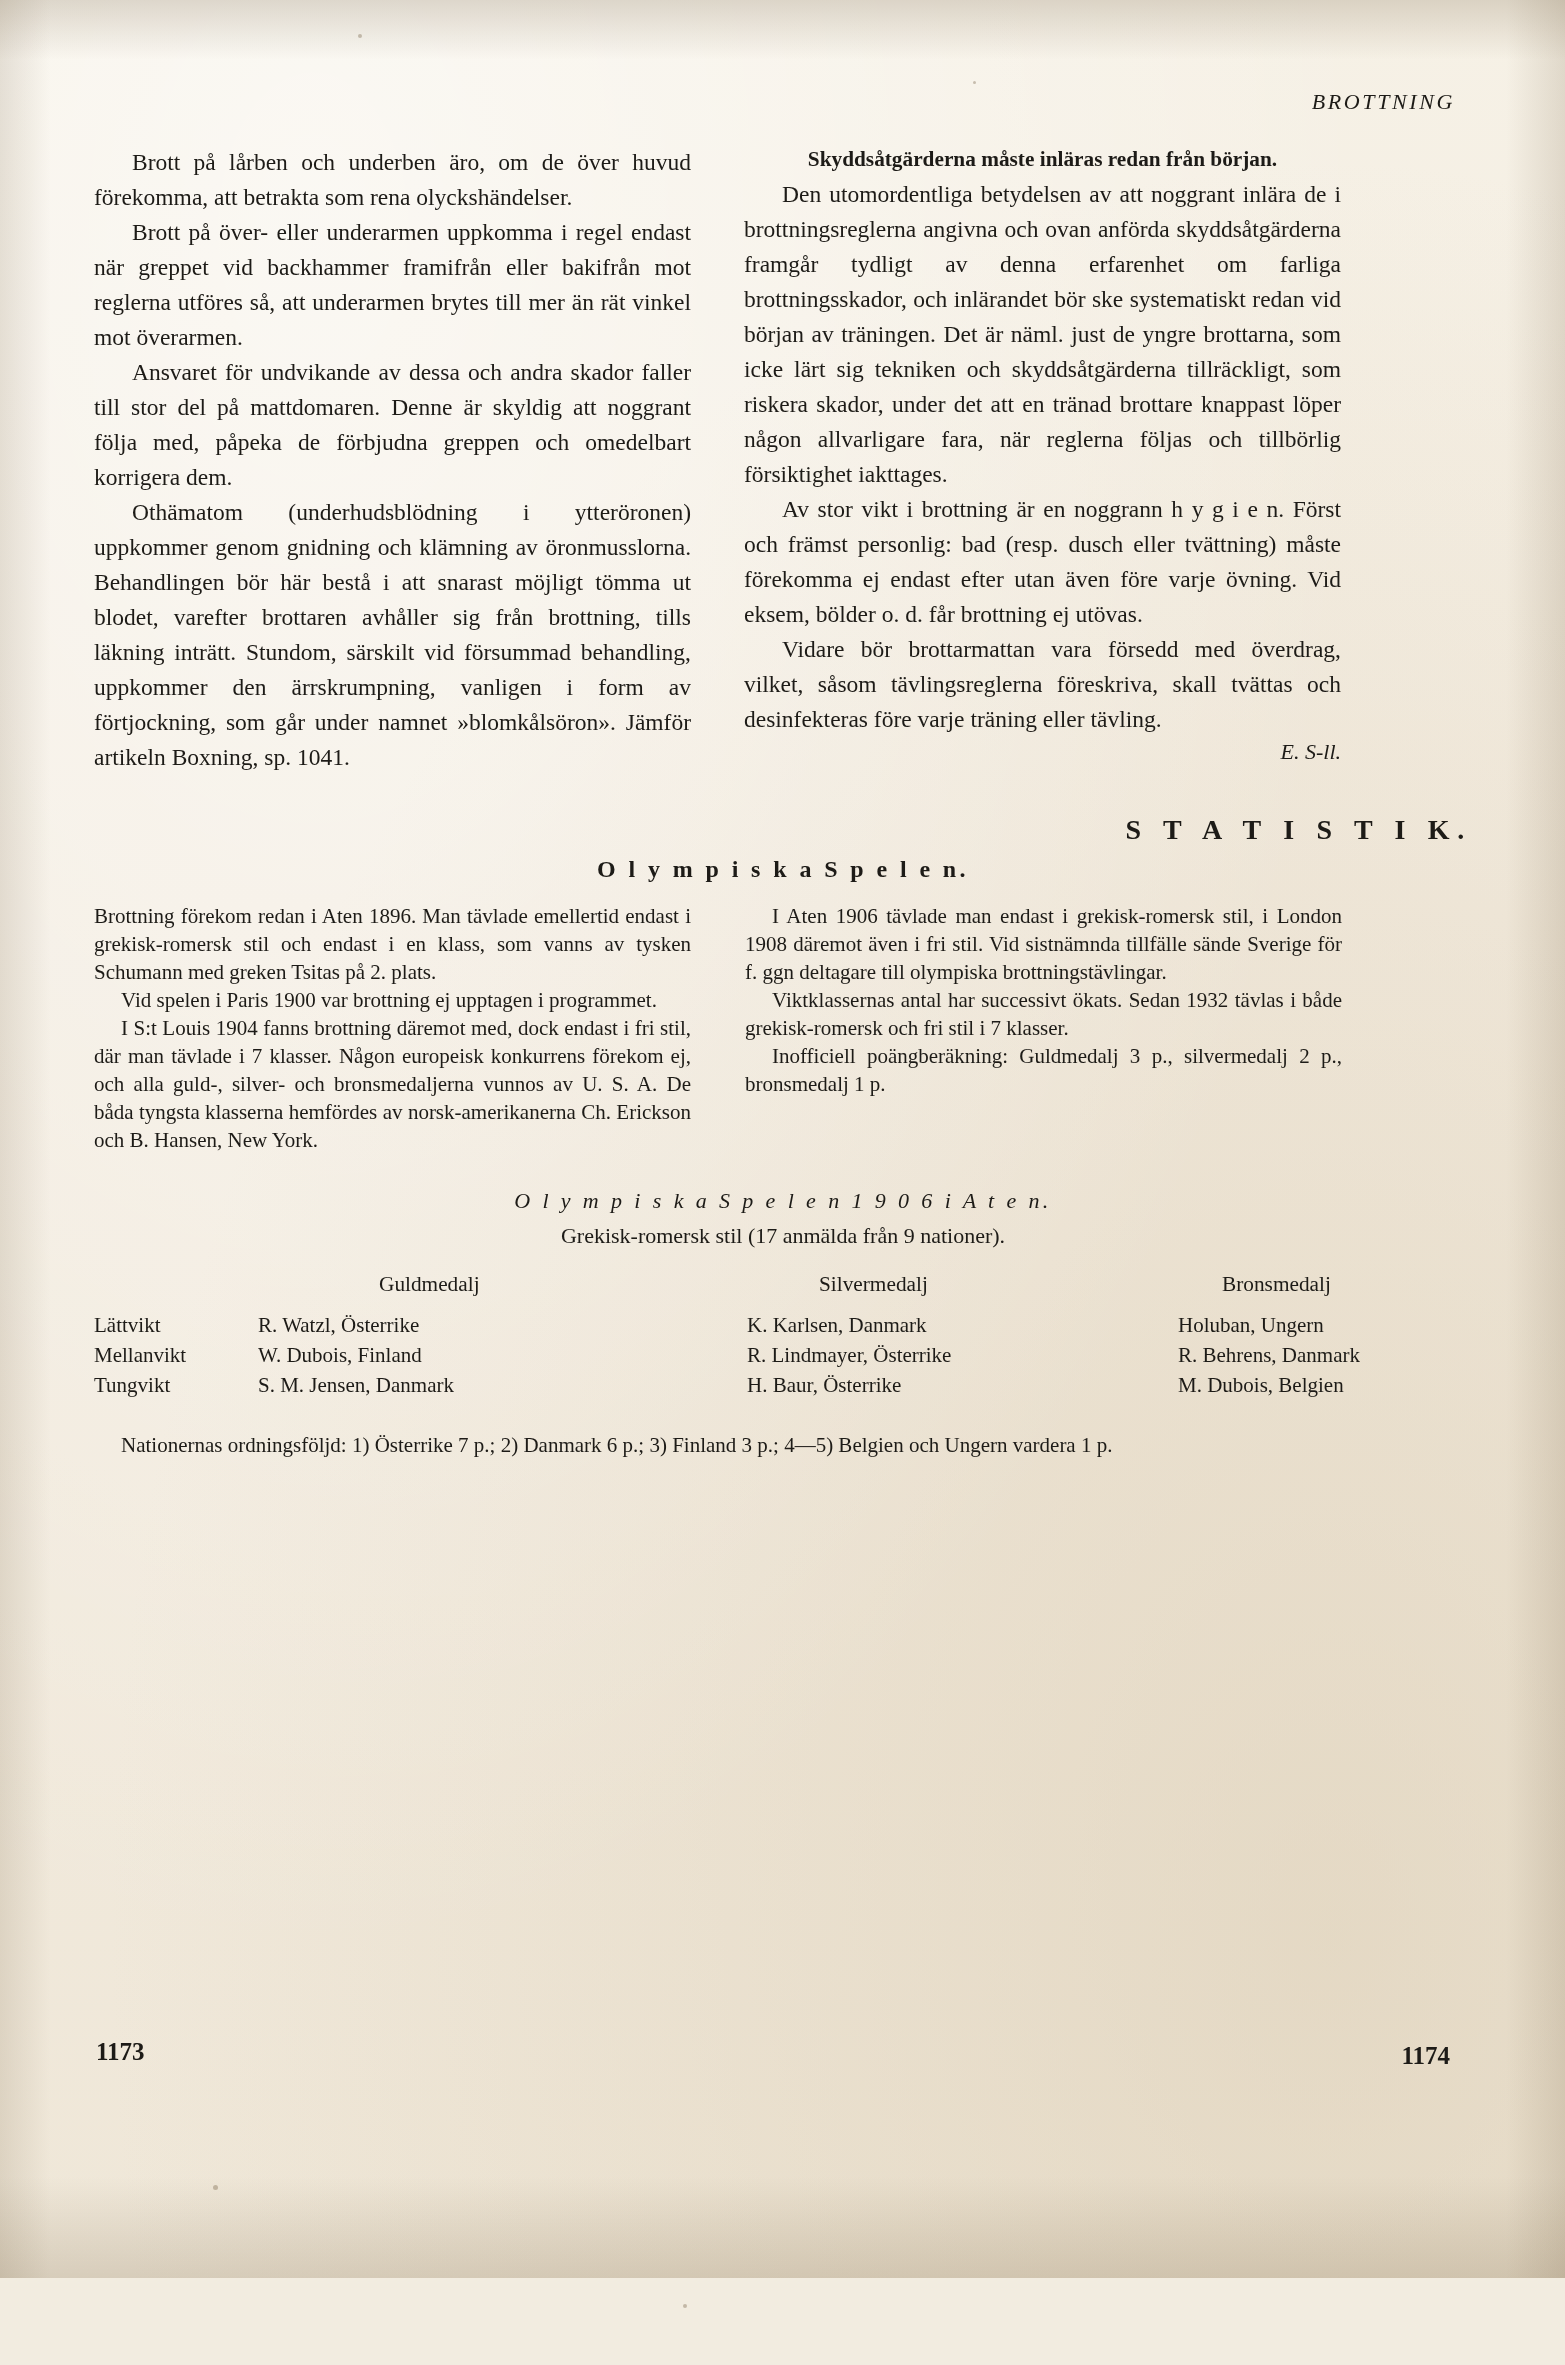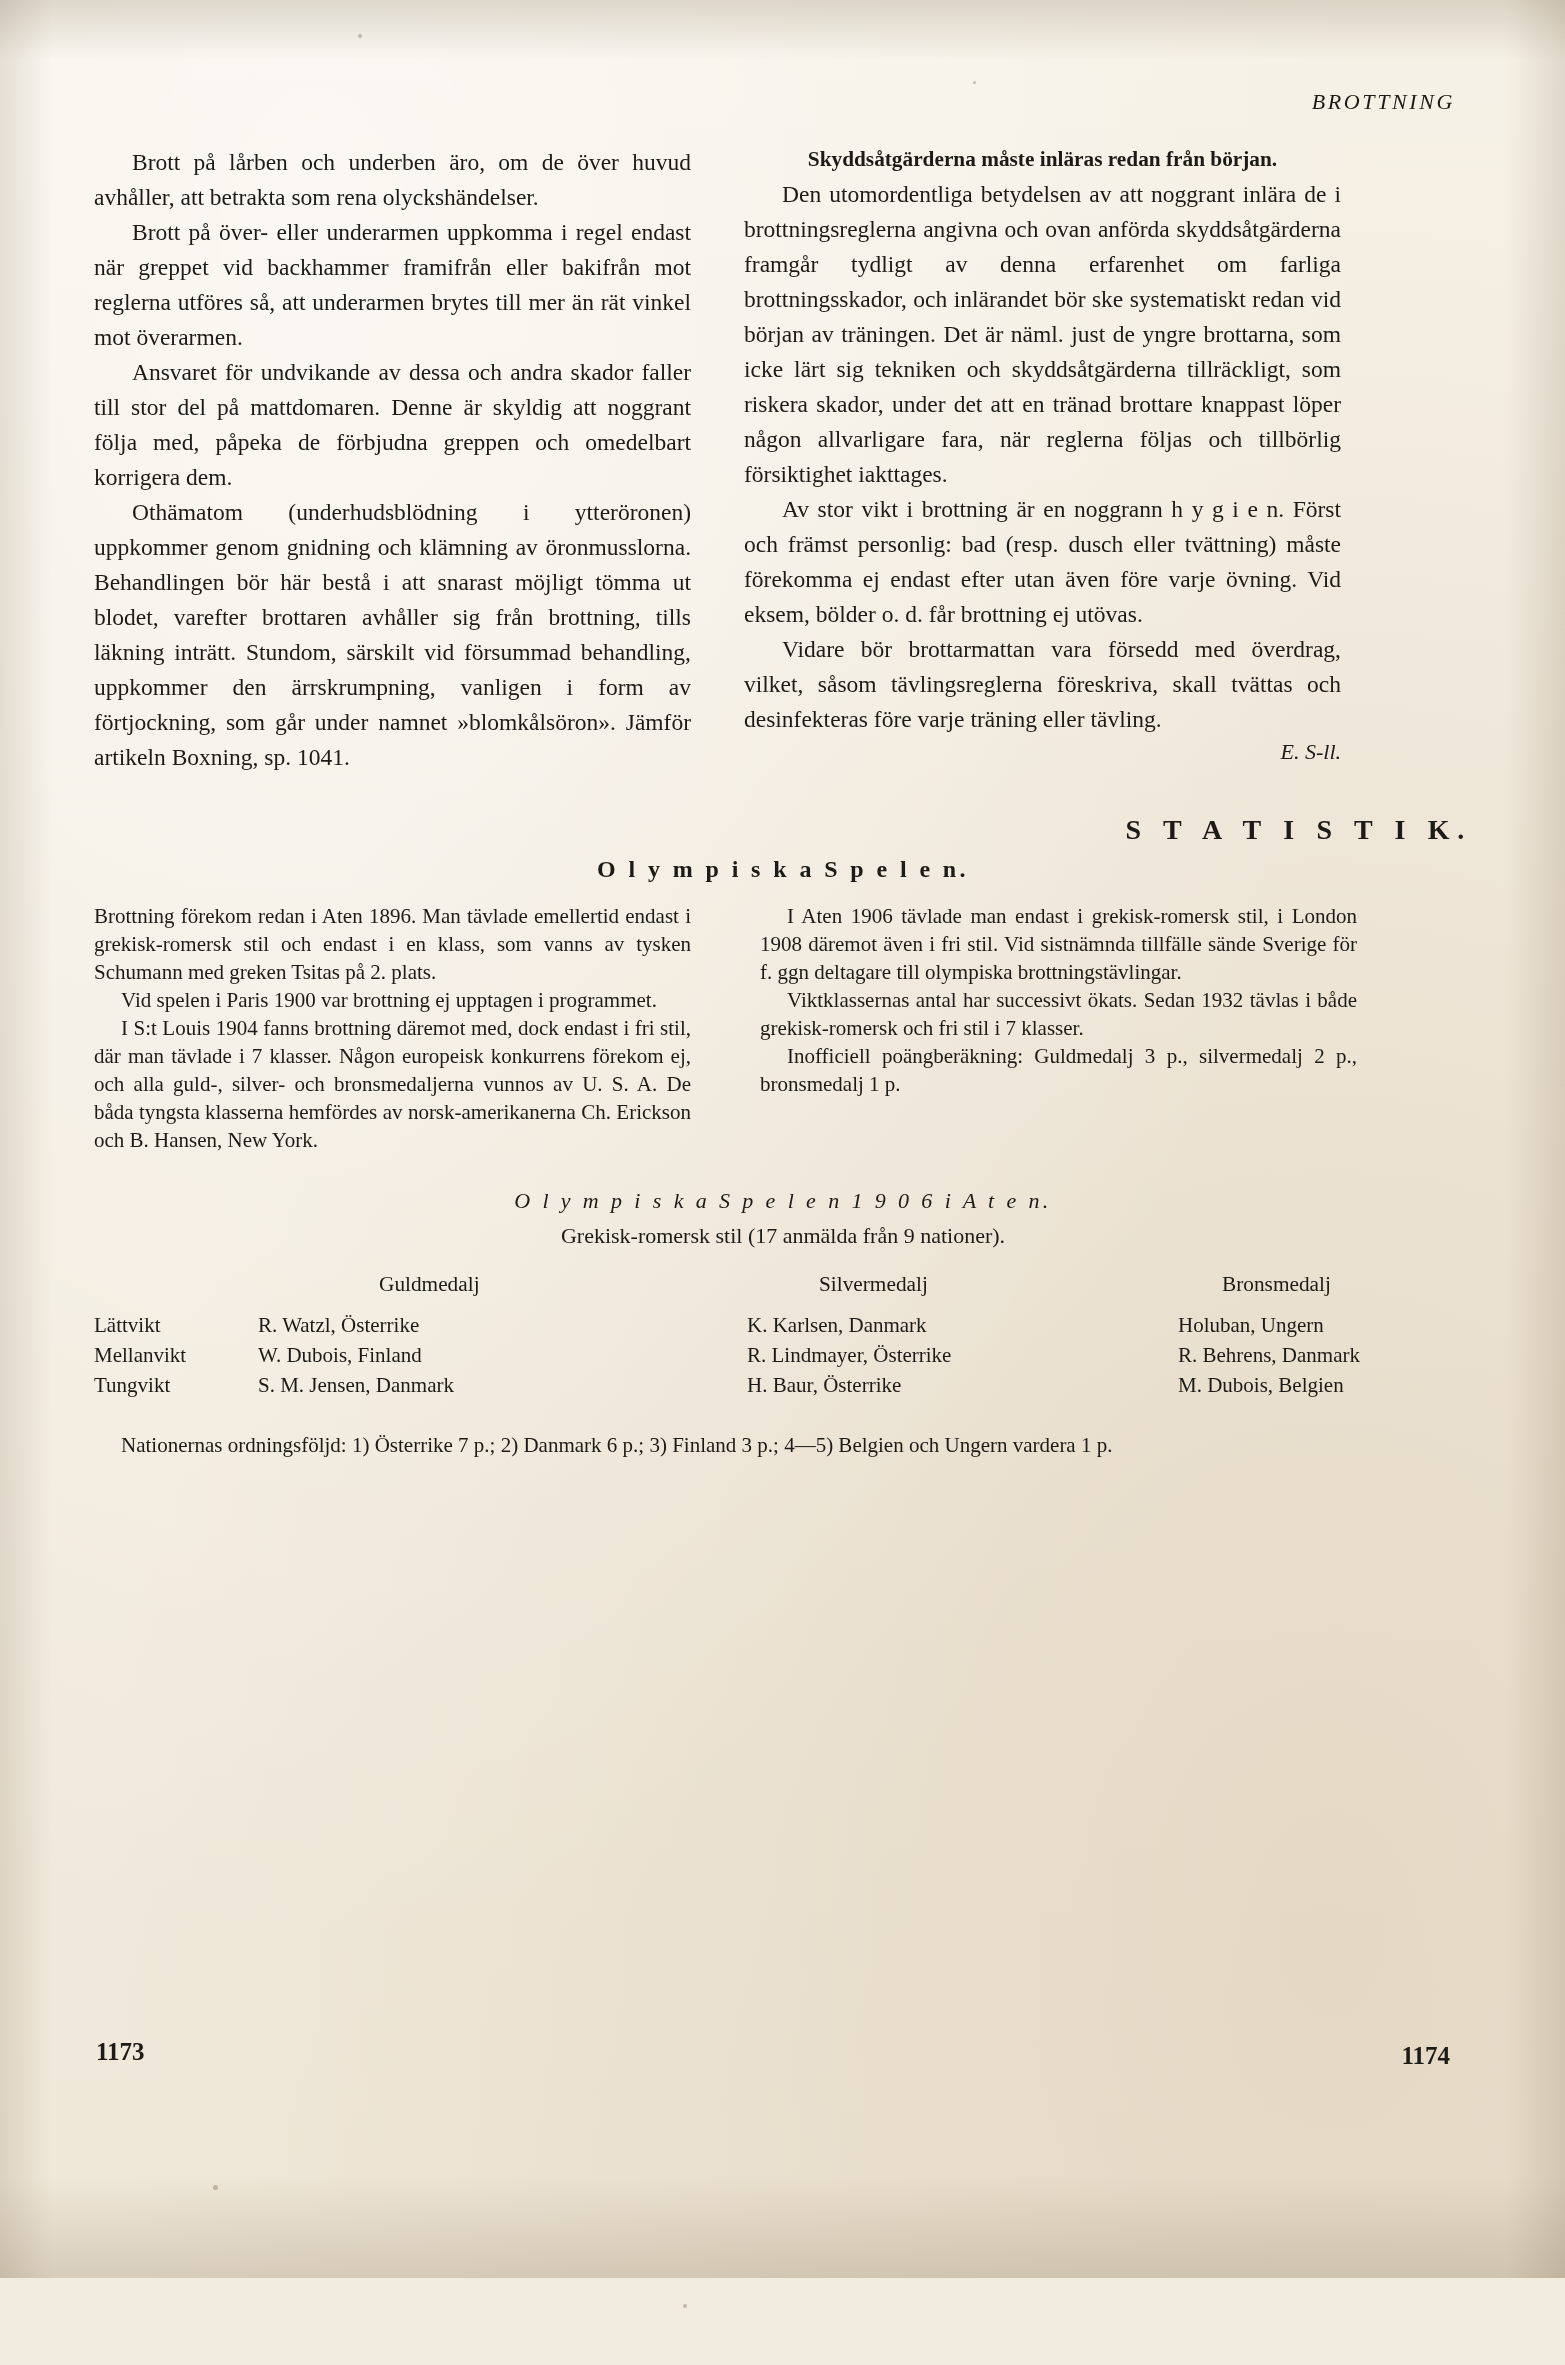--- a/index.html
+++ b/index.html
@@ -112,21 +112,21 @@
     text-align: center;
     font-size: 24px;
     letter-spacing: 3.4px;
     font-weight: bold;
     margin-top: 10.2px;
     margin-bottom: 19px;
   }
 
   .two-col-small {
     display: flex;
-    gap: 69px;
+    gap: 54px;
   }
   .col-small { width: 597px; }
 
   p.small {
     margin: 0;
     font-size: 21px;
     line-height: 28px;
     text-align: justify;
     text-indent: 27px;
   }
@@ -207,21 +207,21 @@
   <div class="speck" style="left:973px; top:81px; width:3.4px; height:3.4px;"></div>
   <div class="speck" style="left:213px; top:2185px; width:5.1px; height:5.1px;"></div>
   <div class="speck" style="left:683px; top:2304px; width:4.3px; height:4.3px;"></div>
 
   <div class="running-head">BROTTNING</div>
 
   <div class="content">
 
     <div class="two-col">
       <div class="col">
-        <p class="body">Brott på lårben och underben äro, om de över huvud avhåller, att betrakta som rena olyckshändelser.</p>
+        <p class="body">Brott på lårben och underben äro, om de över huvud förekomma, att betrakta som rena olyckshändelser.</p>
         <p class="body">Brott på över- eller underarmen uppkomma i regel endast när greppet vid backhammer framifrån eller bakifrån mot reglerna utföres så, att underarmen brytes till mer än rät vinkel mot överarmen.</p>
         <p class="body">Ansvaret för undvikande av dessa och andra skador faller till stor del på mattdomaren. Denne är skyldig att noggrant följa med, påpeka de förbjudna greppen och omedelbart korrigera dem.</p>
         <p class="body">Othämatom (underhudsblödning i ytteröronen) uppkommer genom gnidning och klämning av öronmusslorna. Behandlingen bör här bestå i att snarast möjligt tömma ut blodet, varefter brottaren avhåller sig från brottning, tills läkning inträtt. Stundom, särskilt vid försummad behandling, uppkommer den ärrskrumpning, vanligen i form av förtjockning, som går under namnet »blomkålsöron». Jämför artikeln Boxning, sp. 1041.</p>
       </div>
       <div class="col">
         <div class="sub-head">Skyddsåtgärderna måste inläras redan från början.</div>
         <p class="body">Den utomordentliga betydelsen av att noggrant inlära de i brottningsreglerna angivna och ovan anförda skyddsåtgärderna framgår tydligt av denna erfarenhet om farliga brottningsskador, och inlärandet bör ske systematiskt redan vid början av träningen. Det är näml. just de yngre brottarna, som icke lärt sig tekniken och skyddsåtgärderna tillräckligt, som riskera skador, under det att en tränad brottare knappast löper någon allvarligare fara, när reglerna följas och tillbörlig försiktighet iakttages.</p>
         <p class="body">Av stor vikt i brottning är en noggrann h y g i e n. Först och främst personlig: bad (resp. dusch eller tvättning) måste förekomma ej endast efter utan även före varje övning. Vid eksem, bölder o. d. får brottning ej utövas.</p>
         <p class="body">Vidare bör brottarmattan vara försedd med överdrag, vilket, såsom tävlingsreglerna föreskriva, skall tvättas och desinfekteras före varje träning eller tävling.</p>
         <div class="signature">E. S-ll.</div>

